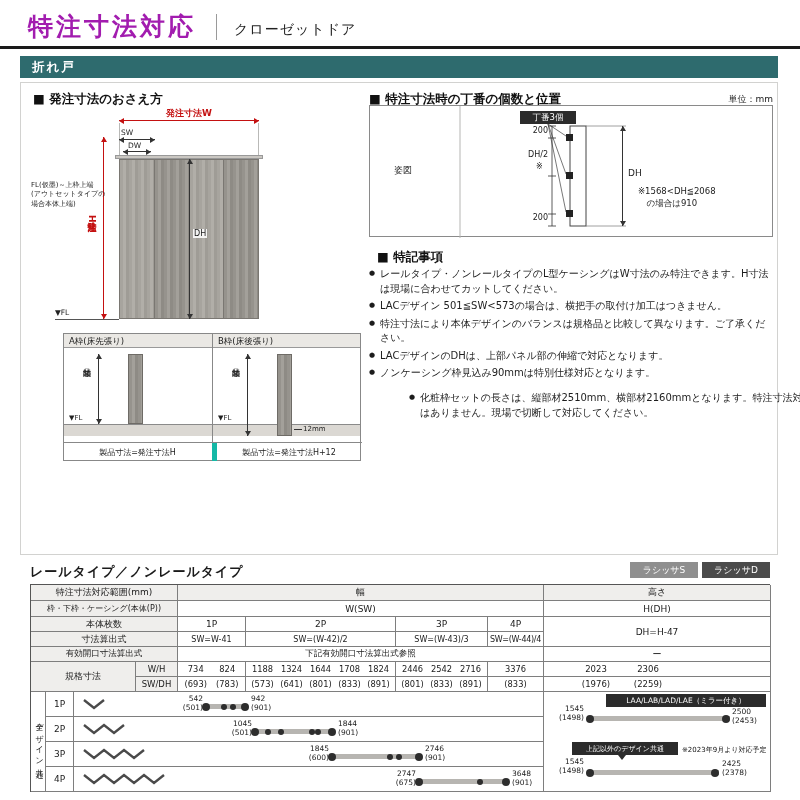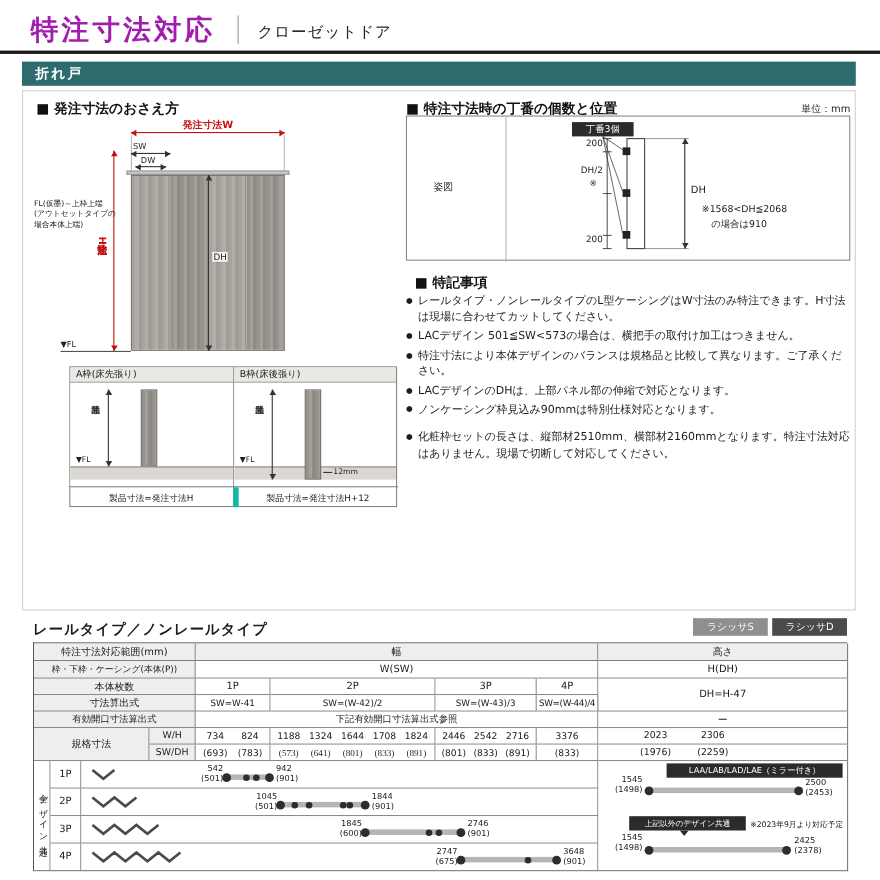--- a/index.html
+++ b/index.html
@@ -111,21 +111,21 @@
 </style>
 </head>
 <body>
 
 <div class="abs page-title" style="left:28px; top:10px;">特注寸法対応</div>
 <div class="abs title-divider" style="left:216px; top:14px; height:26px;"></div>
 <div class="abs page-subtitle" style="left:234px; top:21px;">クローゼットドア</div>
 <div class="abs top-rule" style="left:0; top:46px; width:800px; height:3px;"></div>
 <div class="abs cat-bar" style="left:20px; top:56px; width:758px; height:22px;">折れ戸</div>
 
-<div class="abs content-box" style="left:20px; top:82px; width:758px; height:473px;">
+<div class="abs content-box" style="left:20px; top:82px; width:758px; height:473px;padding-left:40px;">
 
   <div class="abs sec-head" style="left:12px; top:8px;">■ 発注寸法のおさえ方</div>
 
   <div class="abs" style="left:10px; top:24px; width:330px; height:220px;">
     <div class="abs red-dim" style="left:88px; top:0; width:140px; text-align:center; font-size:9px;">発注寸法W</div>
     <div class="ha red" style="left:88px; top:13px; width:140px;"></div>
     <div class="xline" style="left:88px; top:16px; height:34px;"></div>
     <div class="xline" style="left:227px; top:16px; height:34px;"></div>
     <div class="abs small" style="left:90px; top:21px; font-size:7.5px;">SW</div>
     <div class="ha" style="left:88px; top:32px; width:36px;"></div>
@@ -284,21 +284,21 @@
     </div>
     <div class="tc hnum" style="grid-column:7/8; grid-row:6;">
       <span>2023</span>
       <span>2306</span>
     </div>
     <div class="tc lab f85" style="grid-column:2/3; grid-row:7;">SW/DH</div>
     <div class="tc num" style="grid-column:3/4; grid-row:7;">
       <span>(693)</span>
       <span>(783)</span>
     </div>
-    <div class="tc num" style="grid-column:4/5; grid-row:7;font-family:Liberation Serif, serif;">
+    <div class="tc num" style="grid-column:4/5; grid-row:7;">
       <span>(573)</span>
       <span>(641)</span>
       <span>(801)</span>
       <span>(833)</span>
       <span>(891)</span>
     </div>
     <div class="tc num" style="grid-column:5/6; grid-row:7;">
       <span>(801)</span>
       <span>(833)</span>
       <span>(891)</span>

